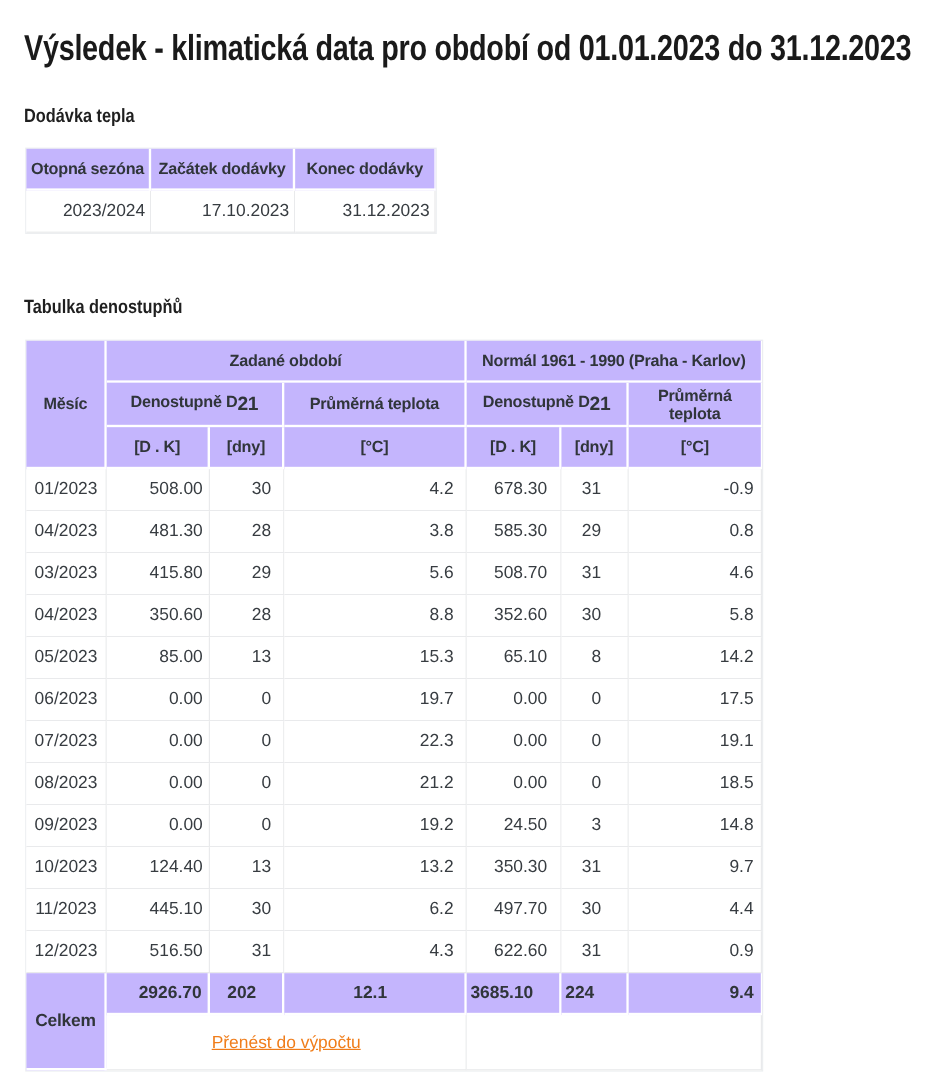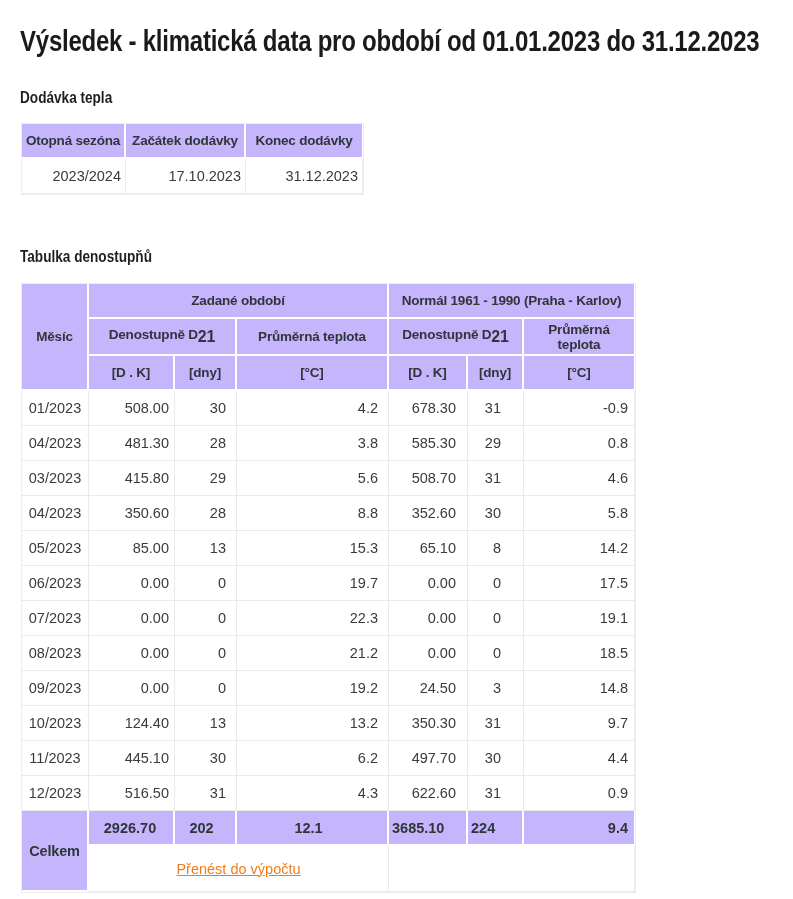--- a/index.html
+++ b/index.html
@@ -67,21 +67,21 @@
   .t-heat td { padding: 0 4px; }
   
   .t-dd td.c-month { text-align: center; padding: 0 4px; }
   .t-dd td.c-pdk { padding-right: 5px; }
   .t-dd td.c-pdays { padding-right: 10px; }
   .t-dd td.c-ptemp { padding-right: 10px; }
   .t-dd td.c-ndk { padding-right: 11px; }
   .t-dd td.c-ndays { padding-right: 22px; }
   .t-dd td.c-ntemp { padding-right: 6px; }
   .t-dd th.total-cell { font-size: 14.5px; letter-spacing: 0; }
-  .t-dd th.tc-pdk { text-align: center; padding-right: 5px; }
+  .t-dd th.tc-pdk { text-align: right; padding-right: 5px; }
   .t-dd th.tc-pdays { text-align: center; padding-right: 10px; }
   .t-dd th.tc-ptemp { text-align: center; padding-right: 10px; }
   .t-dd th.tc-ndk { text-align: left; padding-right: 11px; }
   .t-dd th.tc-ndays { text-align: left; padding-right: 22px; }
   .t-dd th.tc-ntemp { text-align: right; padding-right: 6px; }
   .t-dd td.link-row { height: 46px; text-align: center; padding: 0; vertical-align: middle; }
   a.transfer-link {
     color: #f07d1a;
     font-size: 14.5px;
     text-decoration: underline;

